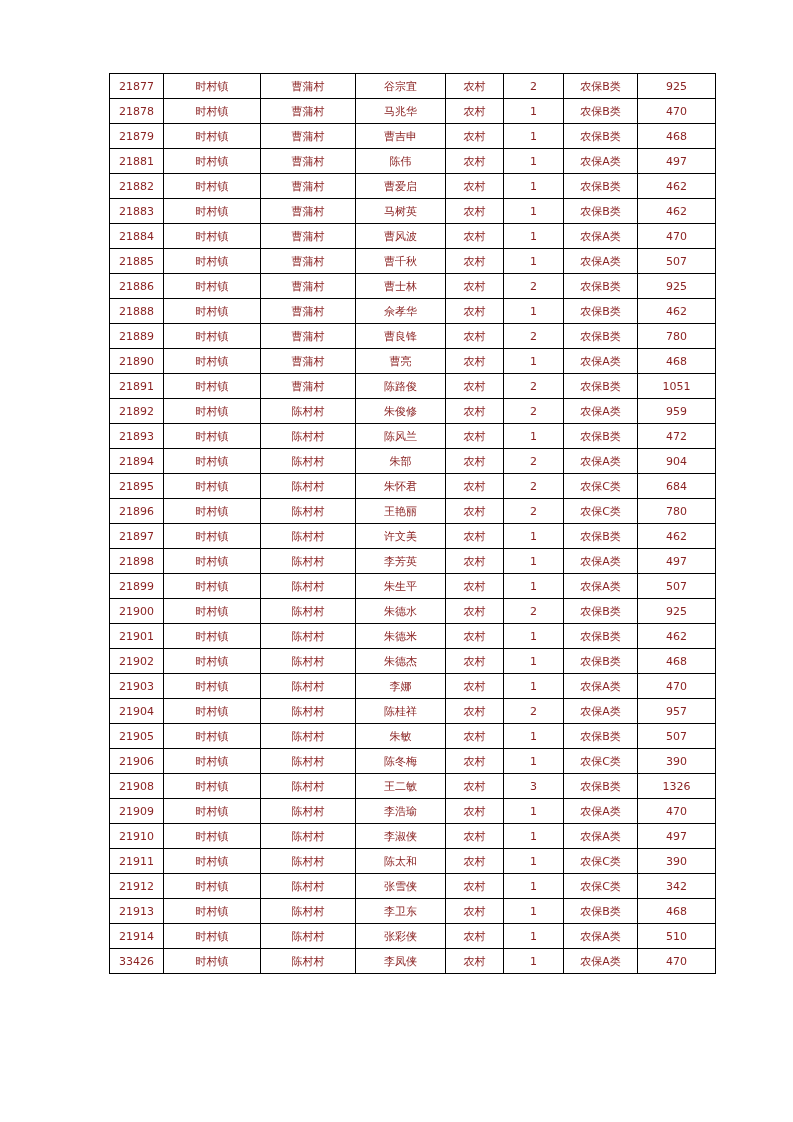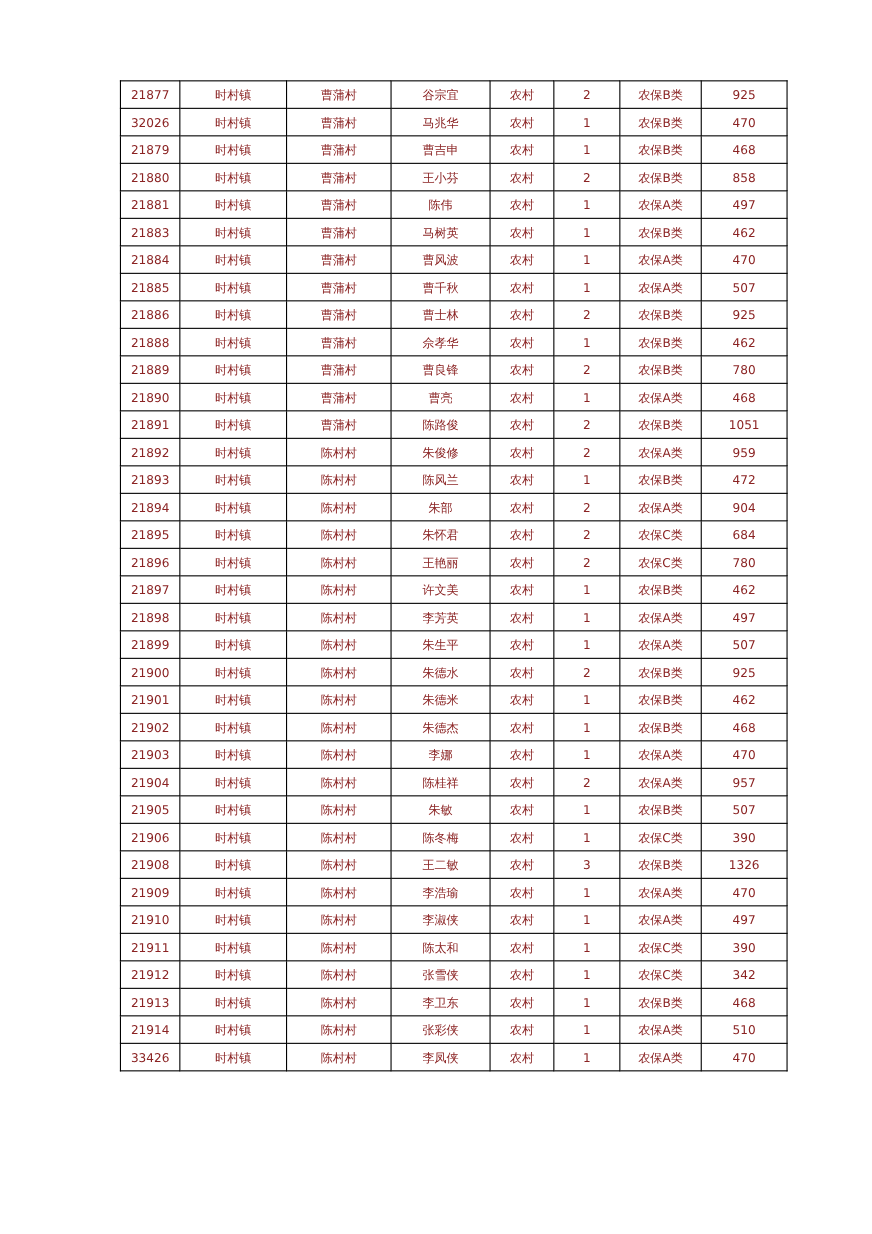--- a/index.html
+++ b/index.html
@@ -64,58 +64,58 @@
           <td>21877</td>
           <td>时村镇</td>
           <td>曹蒲村</td>
           <td>谷宗宜</td>
           <td>农村</td>
           <td>2</td>
           <td>农保B类</td>
           <td>925</td>
         </tr>
         <tr>
-          <td>32026</td>
+          <td>21878</td>
           <td>时村镇</td>
           <td>曹蒲村</td>
           <td>马兆华</td>
           <td>农村</td>
           <td>1</td>
           <td>农保B类</td>
           <td>470</td>
         </tr>
         <tr>
           <td>21879</td>
           <td>时村镇</td>
           <td>曹蒲村</td>
           <td>曹吉申</td>
           <td>农村</td>
           <td>1</td>
           <td>农保B类</td>
           <td>468</td>
         </tr>
         <tr>
-          <td>21880</td>
-          <td>时村镇</td>
-          <td>曹蒲村</td>
-          <td>王小芬</td>
-          <td>农村</td>
-          <td>2</td>
-          <td>农保B类</td>
-          <td>858</td>
-        </tr>
-        <tr>
           <td>21881</td>
           <td>时村镇</td>
           <td>曹蒲村</td>
           <td>陈伟</td>
           <td>农村</td>
           <td>1</td>
           <td>农保A类</td>
           <td>497</td>
+        </tr>
+        <tr>
+          <td>21882</td>
+          <td>时村镇</td>
+          <td>曹蒲村</td>
+          <td>曹爱启</td>
+          <td>农村</td>
+          <td>1</td>
+          <td>农保B类</td>
+          <td>462</td>
         </tr>
         <tr>
           <td>21883</td>
           <td>时村镇</td>
           <td>曹蒲村</td>
           <td>马树英</td>
           <td>农村</td>
           <td>1</td>
           <td>农保B类</td>
           <td>462</td>

